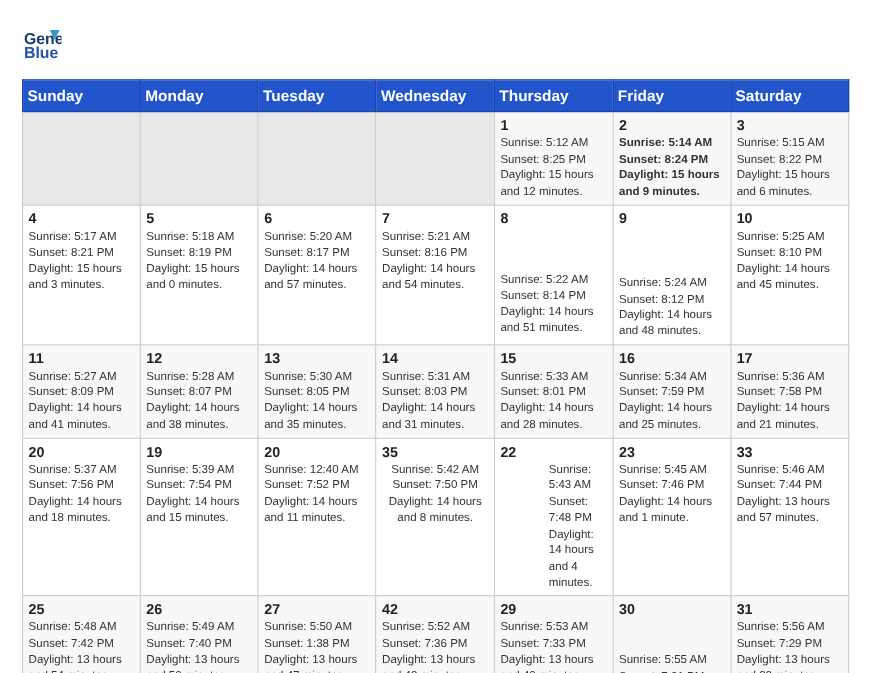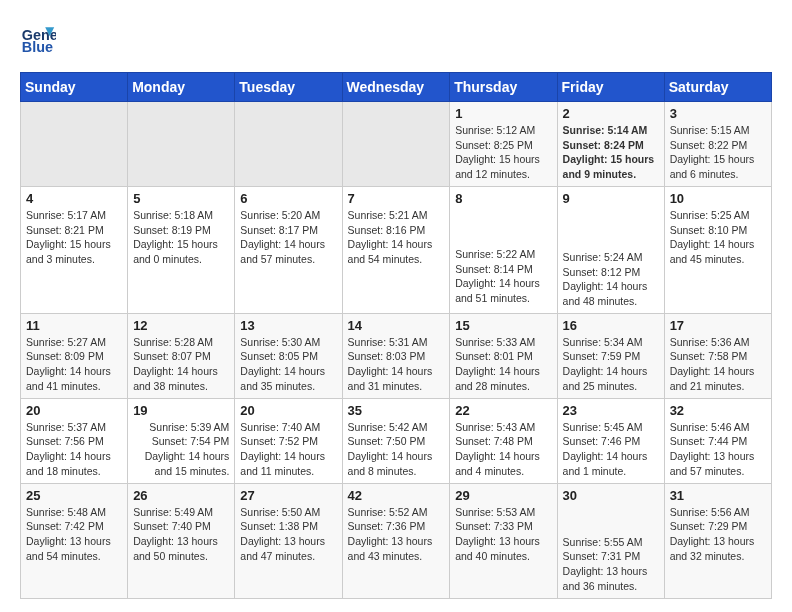--- a/index.html
+++ b/index.html
@@ -243,55 +243,55 @@
       <tr>
         <td>
           <div class="day-number">20</div>
           <div class="day-info" style="white-space: pre-line;">Sunrise: 5:37 AM
 Sunset: 7:56 PM
 Daylight: 14 hours
 and 18 minutes.</div>
         </td>
         <td>
           <div class="day-number">19</div>
-          <div class="day-info" style="white-space: pre-line; text-align: right;">Sunrise: 5:39 AM
+          <div class="day-info" style="white-space: pre-line;">Sunrise: 5:39 AM
 Sunset: 7:54 PM
 Daylight: 14 hours
 and 15 minutes.</div>
         </td>
         <td>
           <div class="day-number">20</div>
-          <div class="day-info" style="white-space: pre-line;">Sunrise: 7:40 AM
+          <div class="day-info" style="white-space: pre-line;">Sunrise: 12:40 AM
 Sunset: 7:52 PM
 Daylight: 14 hours
 and 11 minutes.</div>
         </td>
         <td>
           <div class="day-number">35</div>
-          <div class="day-info" style="white-space: pre-line;">Sunrise: 5:42 AM
+          <div class="day-info" style="white-space: pre-line; text-align: center;">Sunrise: 5:42 AM
 Sunset: 7:50 PM
 Daylight: 14 hours
 and 8 minutes.</div>
         </td>
         <td>
           <div class="day-number">22</div>
-          <div class="day-info" style="white-space: pre-line;">Sunrise: 5:43 AM
+          <div class="day-info" style="white-space: pre-line; margin-left: 44px;">Sunrise: 5:43 AM
 Sunset: 7:48 PM
 Daylight: 14 hours
 and 4 minutes.</div>
         </td>
         <td>
           <div class="day-number">23</div>
           <div class="day-info" style="white-space: pre-line;">Sunrise: 5:45 AM
 Sunset: 7:46 PM
 Daylight: 14 hours
 and 1 minute.</div>
         </td>
         <td>
-          <div class="day-number">32</div>
+          <div class="day-number">33</div>
           <div class="day-info" style="white-space: pre-line;">Sunrise: 5:46 AM
 Sunset: 7:44 PM
 Daylight: 13 hours
 and 57 minutes.</div>
         </td>
       </tr>
       <tr>
         <td>
           <div class="day-number">25</div>
           <div class="day-info" style="white-space: pre-line;">Sunrise: 5:48 AM

